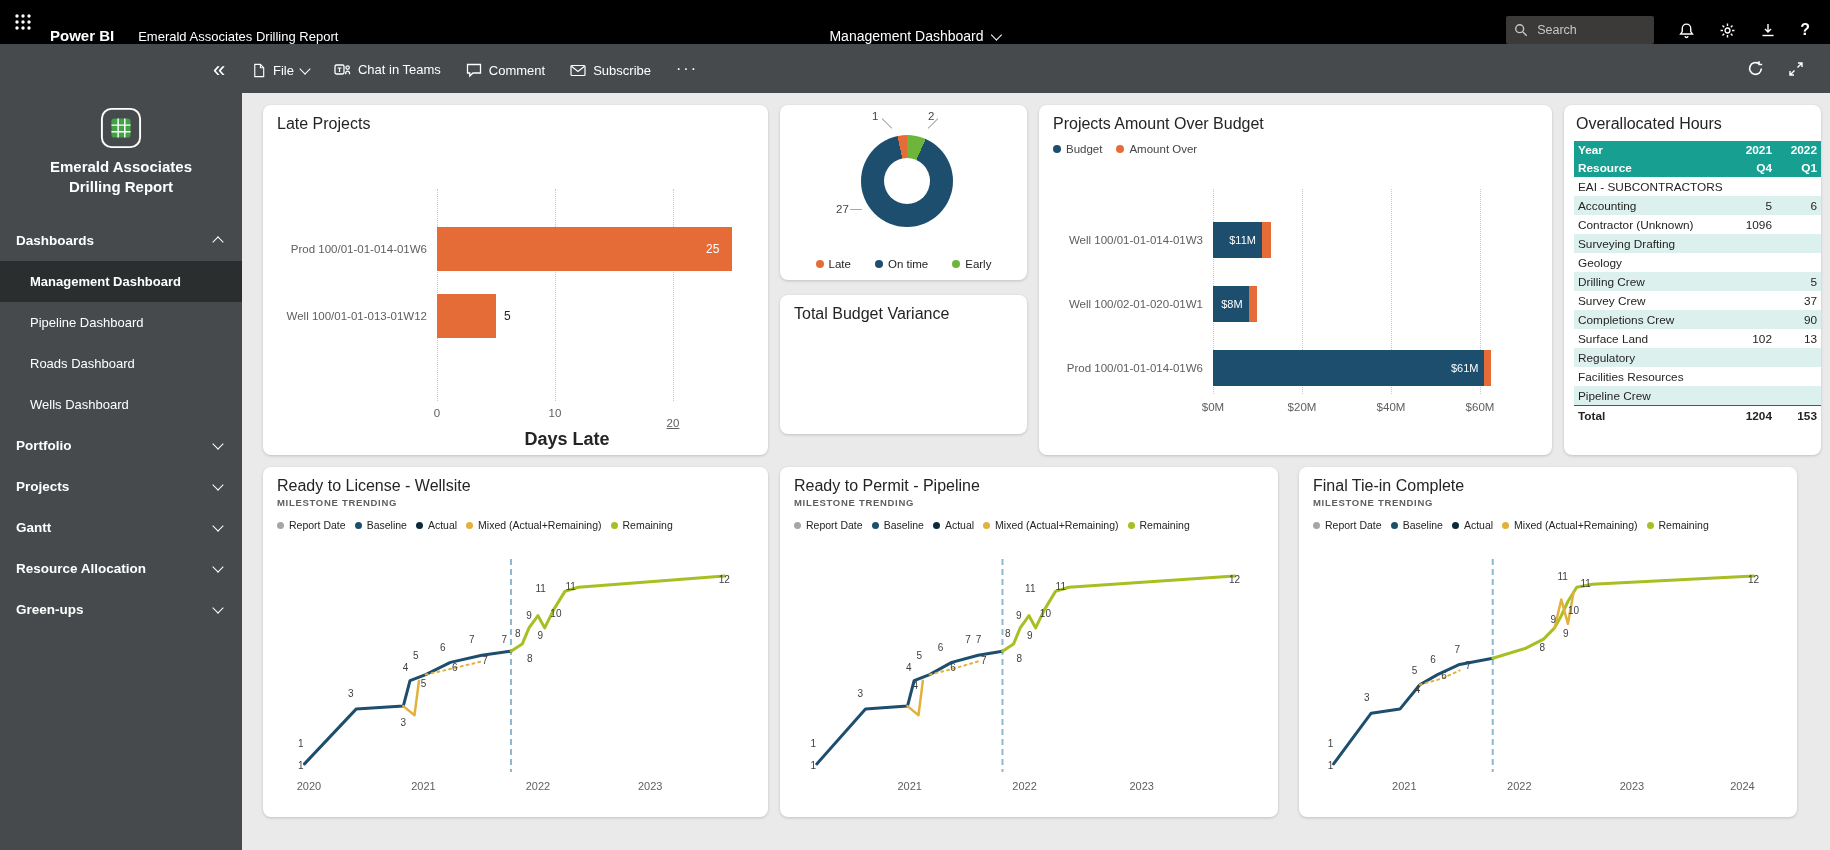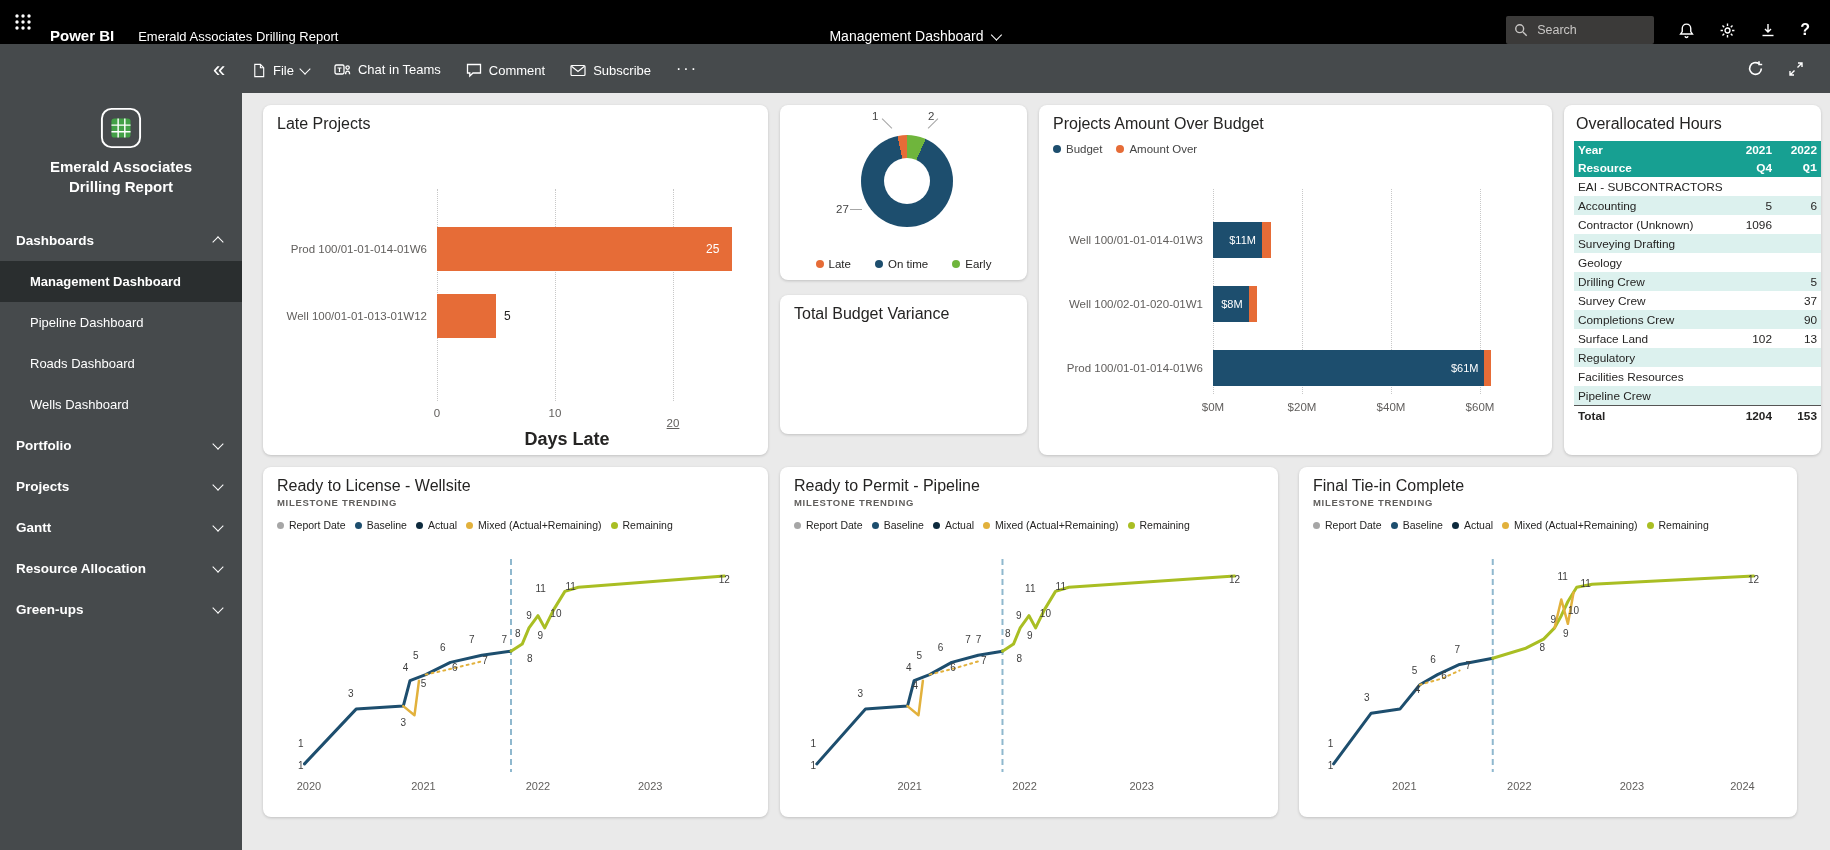--- a/index.html
+++ b/index.html
@@ -348,21 +348,21 @@
           </colgroup>
           <thead>
             <tr>
               <th style="background: rgb(23, 160, 146);">Year</th>
               <th class="num" style="background: rgb(23, 160, 146);">2021</th>
               <th class="num" style="background: rgb(23, 160, 146);">2022</th>
             </tr>
             <tr>
               <th style="background: rgb(23, 160, 146);">Resource</th>
               <th class="num" style="background: rgb(23, 160, 146);">Q4</th>
-              <th class="num" style="background: rgb(23, 160, 146); font-family: Liberation Mono, monospace;">Q1</th>
+              <th class="num" style="background: rgb(23, 160, 146);">Q1</th>
             </tr>
           </thead>
           <tbody>
             <tr>
               <td>EAI - SUBCONTRACTORS</td>
               <td class="num"></td>
               <td class="num"></td>
             </tr>
             <tr class="alt">
               <td>Accounting</td>

